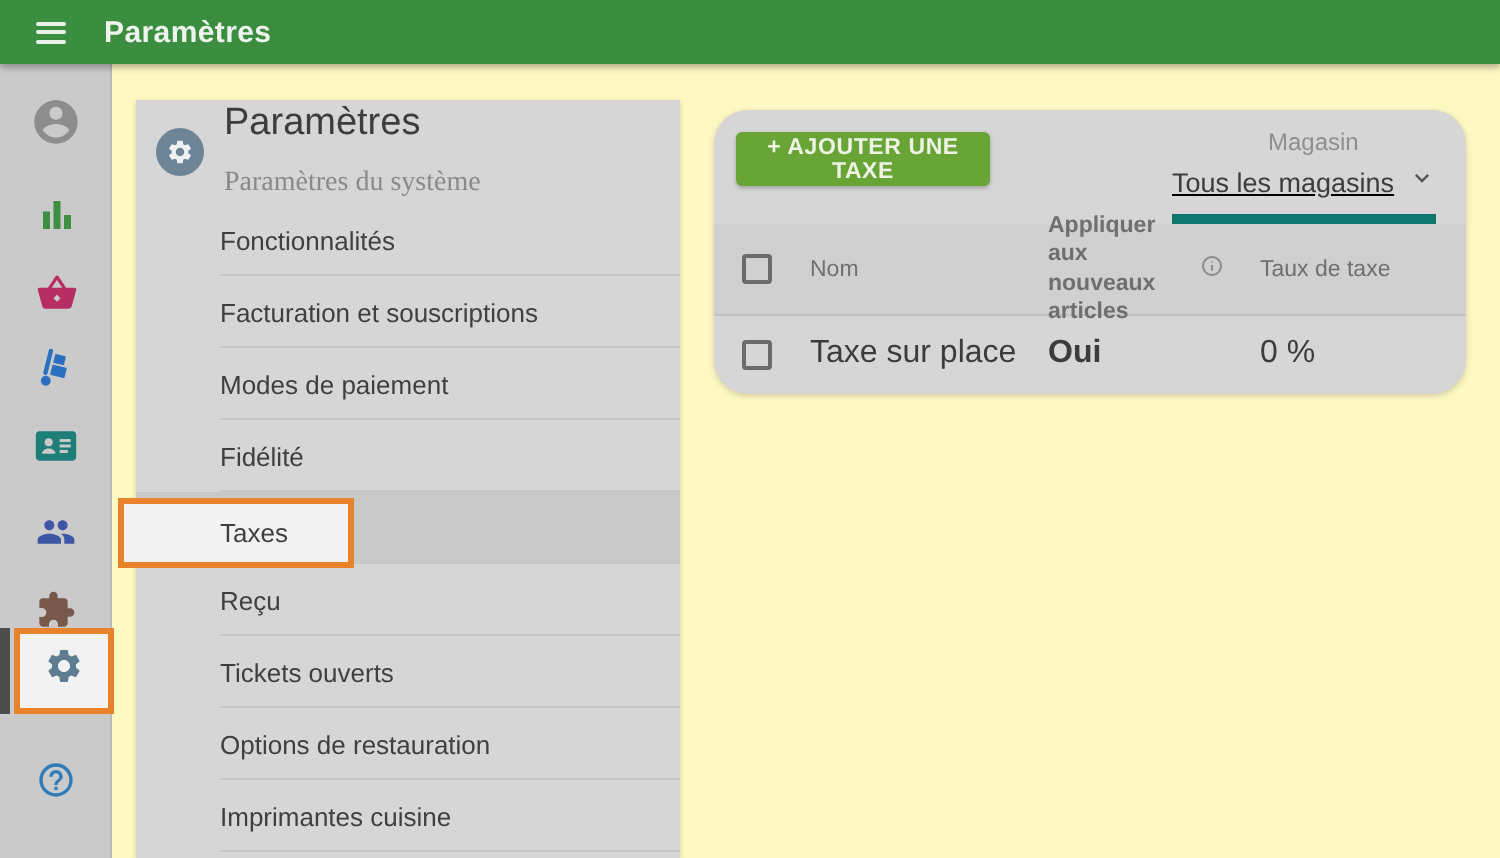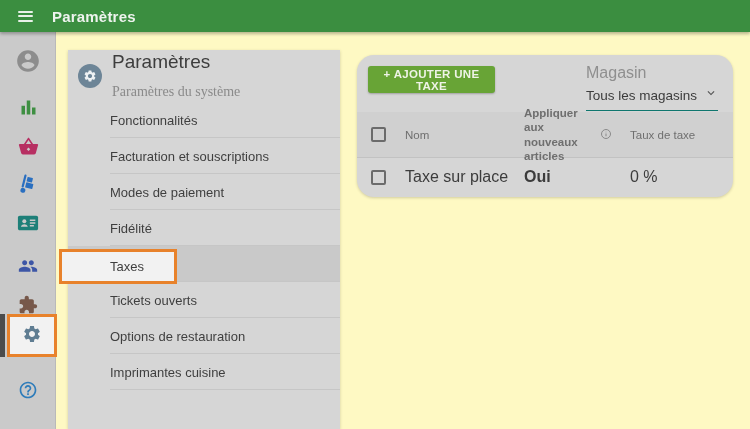--- a/index.html
+++ b/index.html
@@ -46,23 +46,23 @@
 
   
   .right-panel { position:absolute; left:357px; top:55px; width:376px; height:142px; background:#d6d6d6;
                  box-shadow:0 1px 3px rgba(0,0,0,.18); z-index:5;border-radius:17px; }
   .panel-top { height:57px; position:relative; }
   .add-btn { position:absolute; left:11px; top:11px; width:127px; height:27px; background:#68a436;
              color:#eef3e6; border:none; border-radius:3px; font-size:11.5px; font-weight:bold;
              font-family:"Liberation Sans", sans-serif; letter-spacing:.3px; cursor:pointer;
              box-shadow:0 1px 2px rgba(0,0,0,.25); }
   .store-select { position:absolute; left:229px; top:9px; width:132px; cursor:pointer; }
-  .store-label { font-size:16px; color:#8f8f8f; }
+  .store-label { font-size:12px; color:#8f8f8f;margin-left:48px; }
   .store-value-row { display:flex; align-items:center; justify-content:space-between; margin-top:4px;
-                     border-bottom:1px solid #0f766e; padding-bottom:6px; }
+                     border-bottom:5px solid #0f766e; padding-bottom:6px;text-decoration:underline; }
   .store-value { font-size:13.5px; color:#3c3c3c; }
 
   .table-header { height:46px; background:#d0d0d0; border-bottom:1px solid #c2c2c2; display:flex;
                   align-items:center; padding:0 16px 0 14px; font-size:11.5px; color:#6f6f6f; }
   .table-row { height:38px; display:flex; align-items:center; padding:0 16px 0 14px;
                font-size:16px; color:#3c3c3c; }
   .col-check { width:34px; flex:0 0 auto; }
   .col-name { width:119px; flex:0 0 auto; }
   .col-apply { width:76px; flex:0 0 auto; line-height:1.25;font-weight:bold; }
   .col-info { width:30px; flex:0 0 auto; display:flex; align-items:flex-start; }
@@ -188,20 +188,24 @@
         </div>
       <div class="menu-item">
           <span>Fidélité</span>
           <div class="div-line"></div>
         </div>
       <div class="menu-item selected">
           <span>Taxes</span>
           <div class="div-line"></div>
         </div>
       <div class="menu-item">
+          <span>Reçu</span>
+          <div class="div-line"></div>
+        </div>
+      <div class="menu-item">
           <span>Tickets ouverts</span>
           <div class="div-line"></div>
         </div>
       <div class="menu-item">
           <span>Options de restauration</span>
           <div class="div-line"></div>
         </div>
       <div class="menu-item">
           <span>Imprimantes cuisine</span>
           <div class="div-line"></div>

